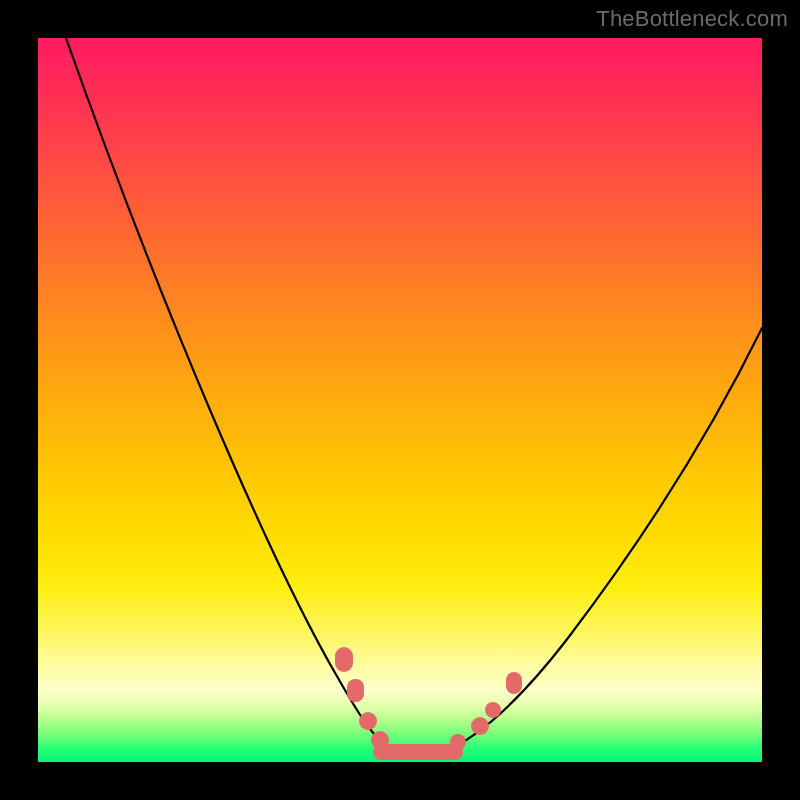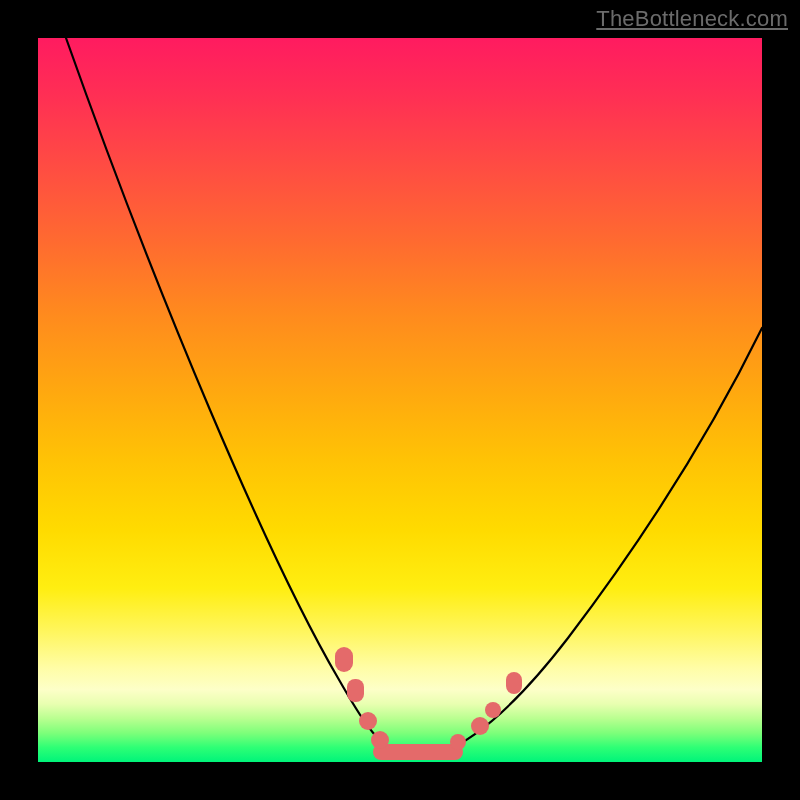--- a/index.html
+++ b/index.html
@@ -48,21 +48,20 @@
     );
   }
   .watermark {
     position: absolute;
     top: 6px;
     right: 12px;
     color: #6b6b6b;
     font-size: 22px;
     letter-spacing: 0.2px;
     user-select: none;
-    text-decoration: underline;
   }
   svg.overlay {
     position: absolute;
     left: 0;
     top: 0;
     width: 724px;
     height: 724px;
     overflow: visible;
   }
   .curve {

